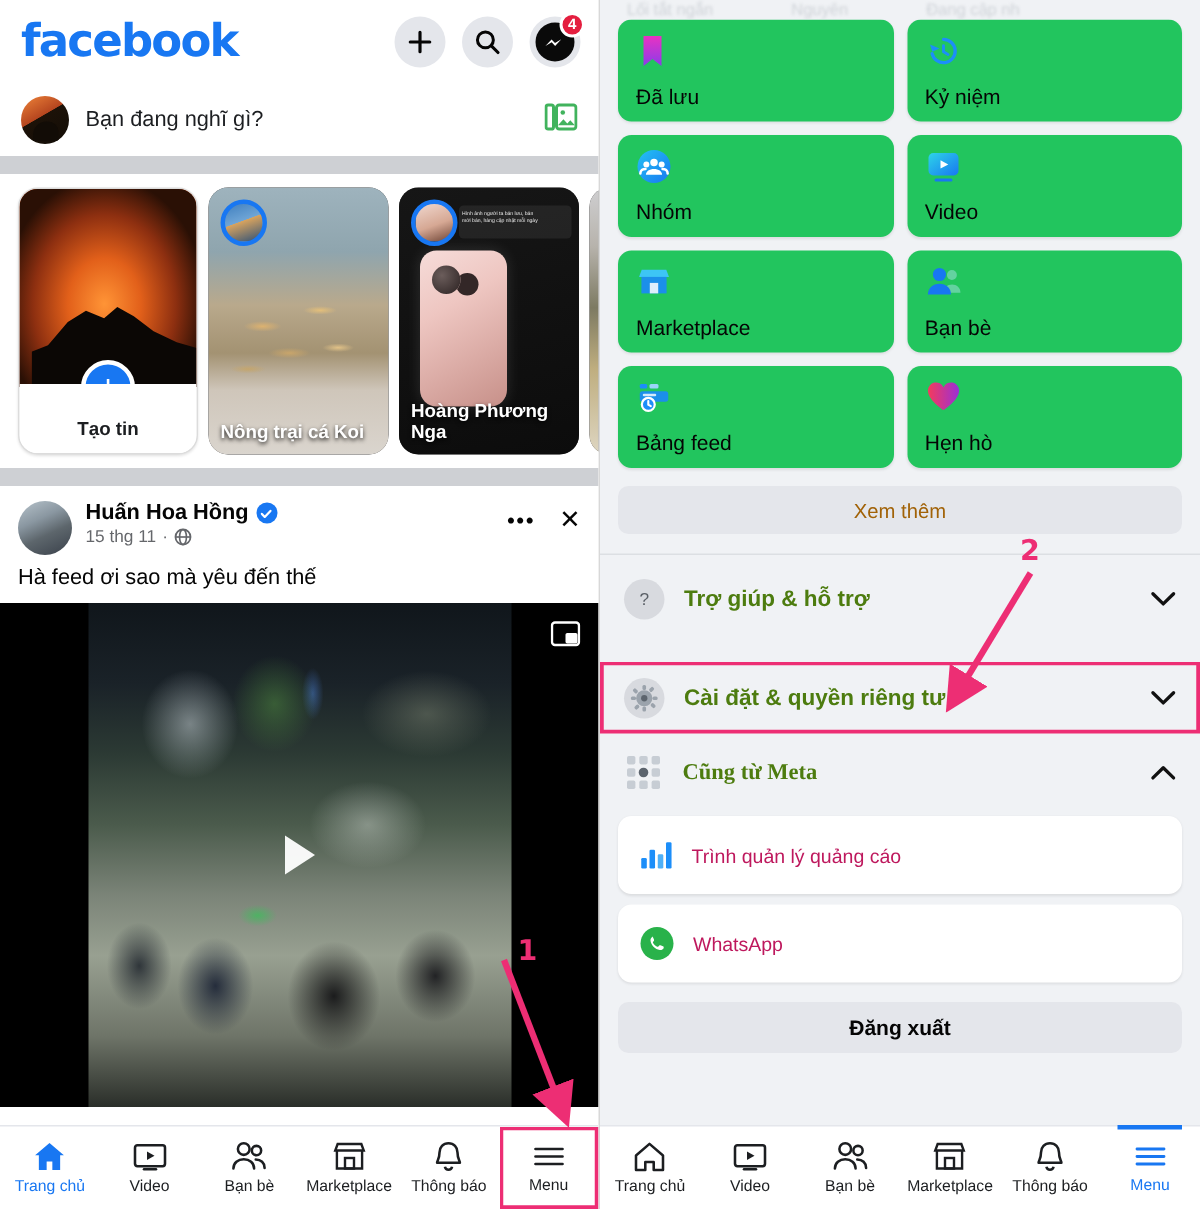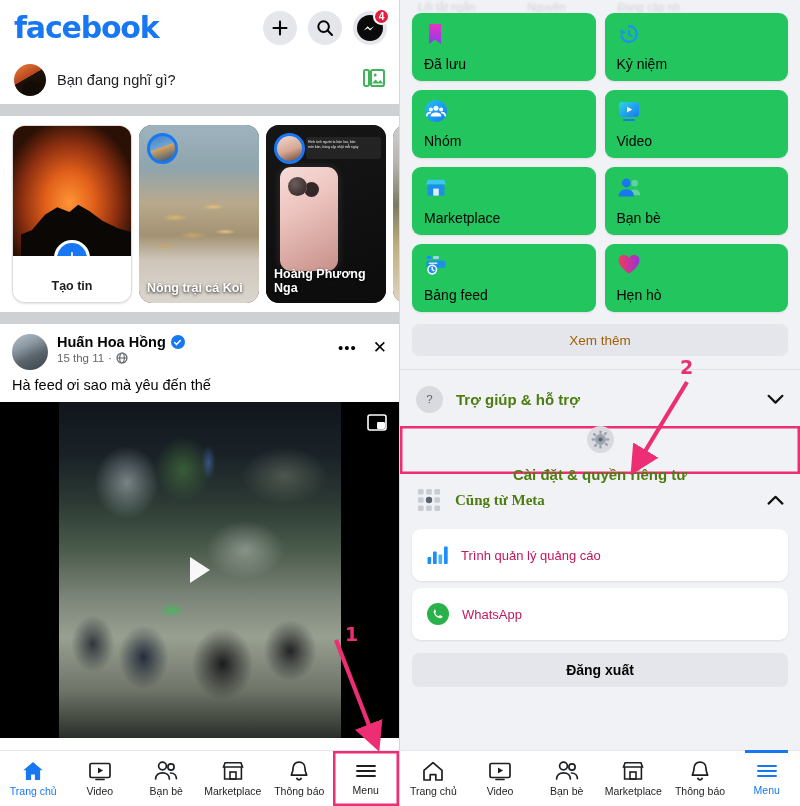--- a/index.html
+++ b/index.html
@@ -582,21 +582,21 @@
         <svg width="15" height="15" viewBox="0 0 15 15">
           <text x="7.5" y="11.4" text-anchor="middle" font-size="11.5" fill="#5A5F66" font-family="Liberation Sans, sans-serif">?</text>
         </svg>
       </div>
       <span class="acc-label">Trợ giúp &amp; hỗ trợ</span>
       <svg width="17" height="11" viewBox="0 0 17 11">
         <path d="M1.6 1.8L8.5 8.6l6.9-6.8" fill="none" stroke="#111" stroke-width="2.2" stroke-linecap="round" stroke-linejoin="round"></path>
       </svg>
     </div>
 
-    <div class="acc-row highlighted" style="margin-top:3px;flex-direction:column;">
+    <div class="acc-row highlighted" style="margin-top:18px;">
       <div class="acc-icon">
         <svg width="19" height="19" viewBox="0 0 19 19">
           <g fill="#9BA3AC">
             <circle cx="9.5" cy="9.5" r="5.4"></circle>
             <rect x="8.3" y="0.6" width="2.4" height="3.4" rx="1"></rect>
             <rect x="8.3" y="15" width="2.4" height="3.4" rx="1"></rect>
             <rect x="0.6" y="8.3" width="3.4" height="2.4" rx="1"></rect>
             <rect x="15" y="8.3" width="3.4" height="2.4" rx="1"></rect>
             <rect x="2.4" y="2.9" width="2.4" height="3.4" rx="1" transform="rotate(-45 3.6 4.6)"></rect>
             <rect x="14.2" y="12.7" width="2.4" height="3.4" rx="1" transform="rotate(-45 15.4 14.4)"></rect>

